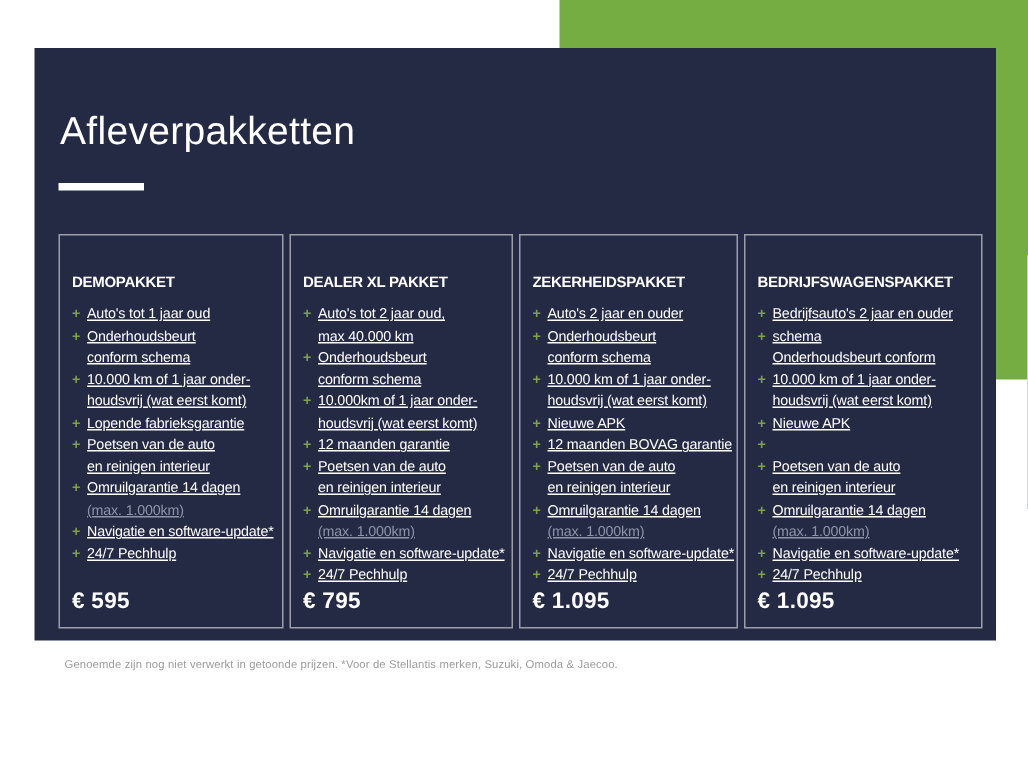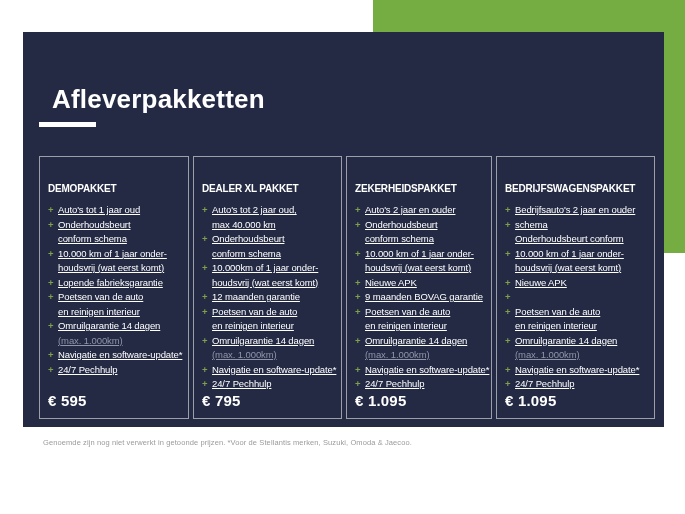--- a/index.html
+++ b/index.html
@@ -9,22 +9,22 @@
   }
   .green-block{
     position:absolute;left:373px;top:0;width:312px;height:253px;
     background:var(--accent-green,#76AD43);
   }
   .panel{
     position:absolute;left:23px;top:32px;width:641px;height:395px;
     background:var(--panel-navy,#242A44);
   }
   .page-title{
-    position:absolute;left:17px;top:40px;margin:12px;
-    font-size:26px;font-weight:bold;color:#ffffff;letter-spacing:.2px;line-height:1.2;
+    position:absolute;left:17px;top:40px;margin:0;
+    font-size:26px;font-weight:normal;color:#ffffff;letter-spacing:.2px;line-height:1.2;
   }
   .title-underline{
     position:absolute;left:16px;top:90px;width:57px;height:5px;background:#ffffff;
   }
   .cards{
     position:absolute;left:16px;top:124px;width:618px;height:249px;
     display:grid;grid-template-columns:150px 149px 146px 159px;gap:4px;
   }
   .card{
     border:1px solid rgba(255,255,255,.55);
@@ -207,21 +207,21 @@
             </li>
             <li>
               <span class="plus">+</span>
               <span class="lines">
                 <span class="line">Nieuwe APK</span>
               </span>
             </li>
             <li>
               <span class="plus">+</span>
               <span class="lines">
-                <span class="line">9 maanden BOVAG garantie</span>
+                <span class="line">12 maanden BOVAG garantie</span>
               </span>
             </li>
             <li>
               <span class="plus">+</span>
               <span class="lines">
                 <span class="line">Poetsen van de auto</span>
                 <span class="line">en reinigen interieur</span>
               </span>
             </li>
             <li>

